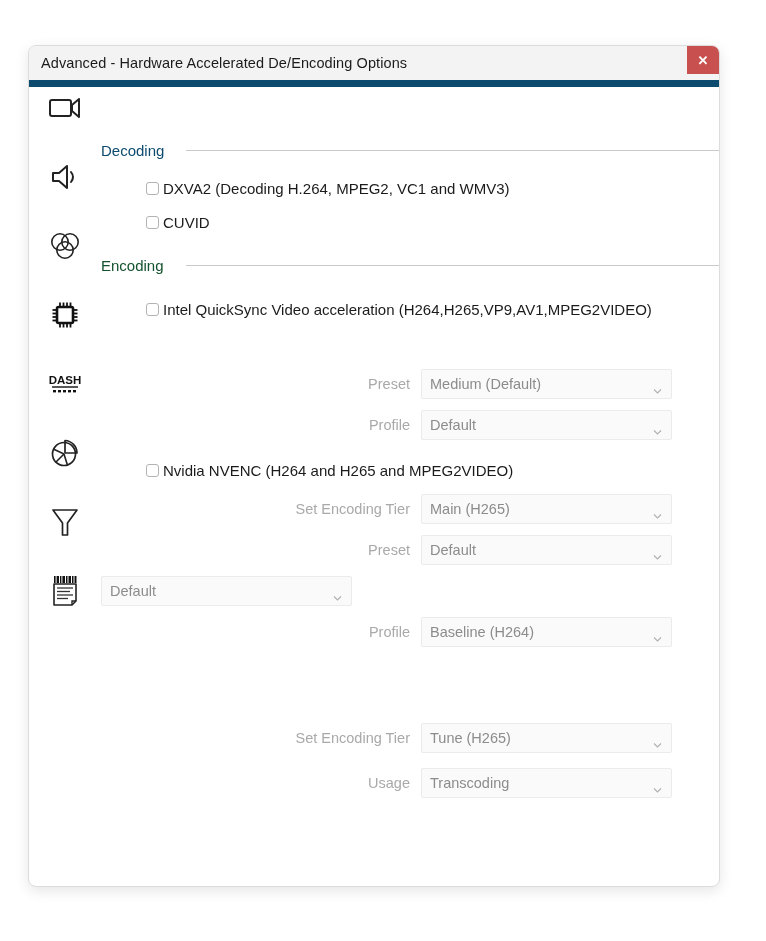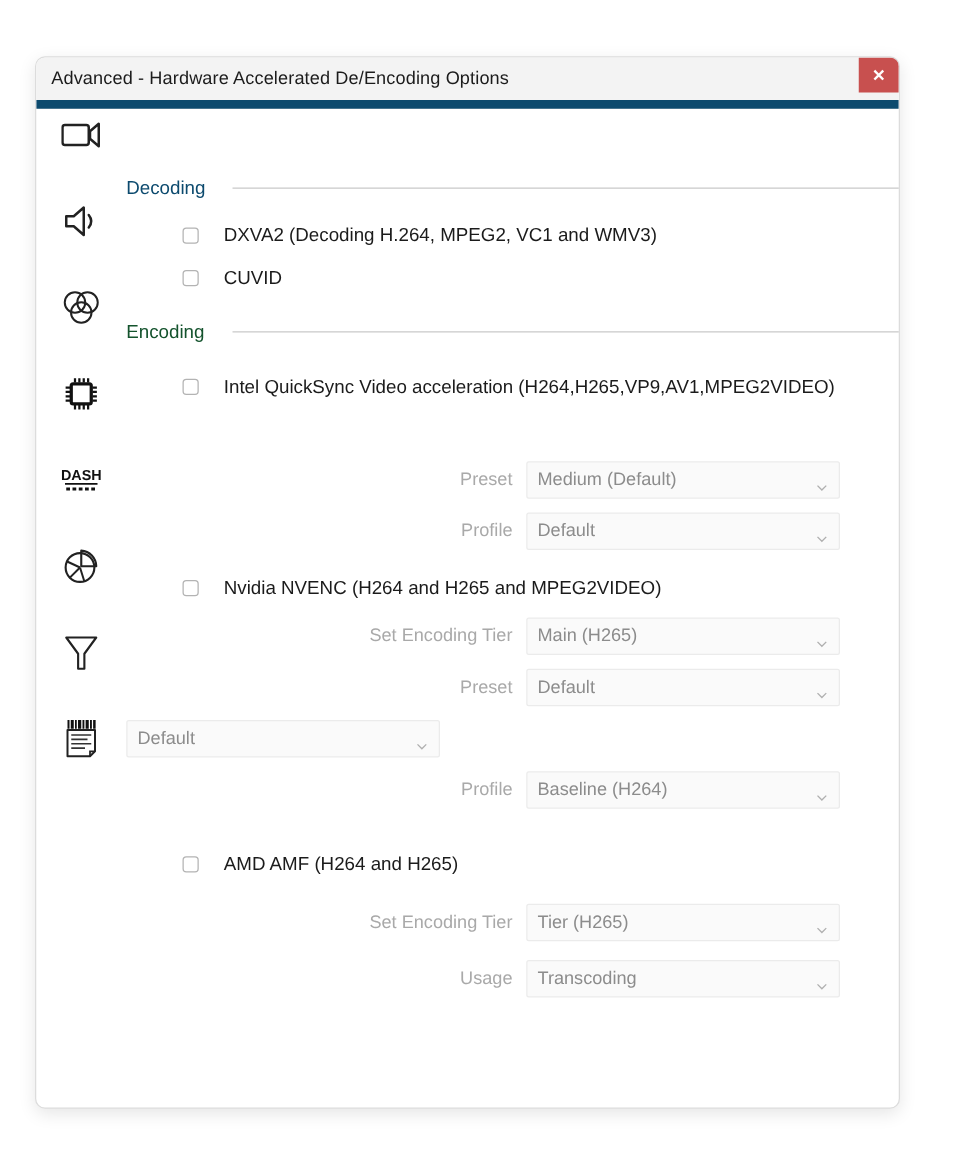--- a/index.html
+++ b/index.html
@@ -137,21 +137,21 @@
     height: 13px;
     border: 1px solid #b3b3b3;
     border-radius: 3px;
     background: #ffffff;
     box-sizing: border-box;
     flex: 0 0 auto;
   }
   .check-label {
     font-size: 15px;
     color: #1b1b1b;
-    margin-left: 20px;
+    margin-left: 4px;
   }
 
   
   .field-row {
     position: absolute;
     left: 0;
     width: 624px;
     height: 30px;
     display: flex;
     align-items: center;
@@ -423,29 +423,25 @@
         <span class="dropdown">
           <span class="dropdown-value">Baseline (H264)</span>
           <span class="chevron">
             <svg width="9" height="9" viewBox="0 0 9 9">
                 <path d="M1 2.5 L4.5 6 L8 2.5" fill="none" stroke="#b0b0b0" stroke-width="1.1"></path>
               </svg>
           </span>
         </span>
       </div>
 
-      <div class="check-row" style="top:596px;">
-        <span class="cbox"></span>
-        <span class="check-label">AMD AMF (H264 and H265)</span>
-      </div>
 
       <div class="field-row" style="top:636px;">
         <span class="field-label">Set Encoding Tier</span>
         <span class="dropdown">
-          <span class="dropdown-value">Tier (H265)</span>
+          <span class="dropdown-value">Tune (H265)</span>
           <span class="chevron">
             <svg width="9" height="9" viewBox="0 0 9 9">
                 <path d="M1 2.5 L4.5 6 L8 2.5" fill="none" stroke="#b0b0b0" stroke-width="1.1"></path>
               </svg>
           </span>
         </span>
       </div>
 
       <div class="field-row" style="top:681px;">
         <span class="field-label">Usage</span>

